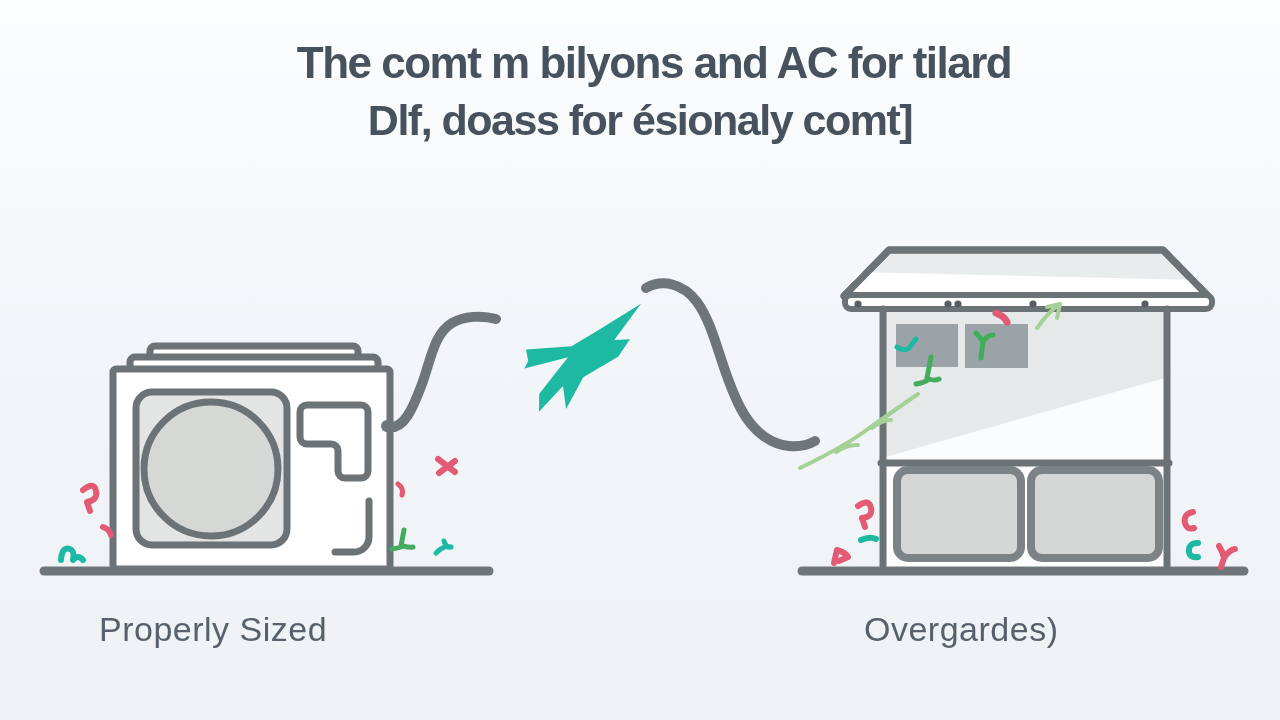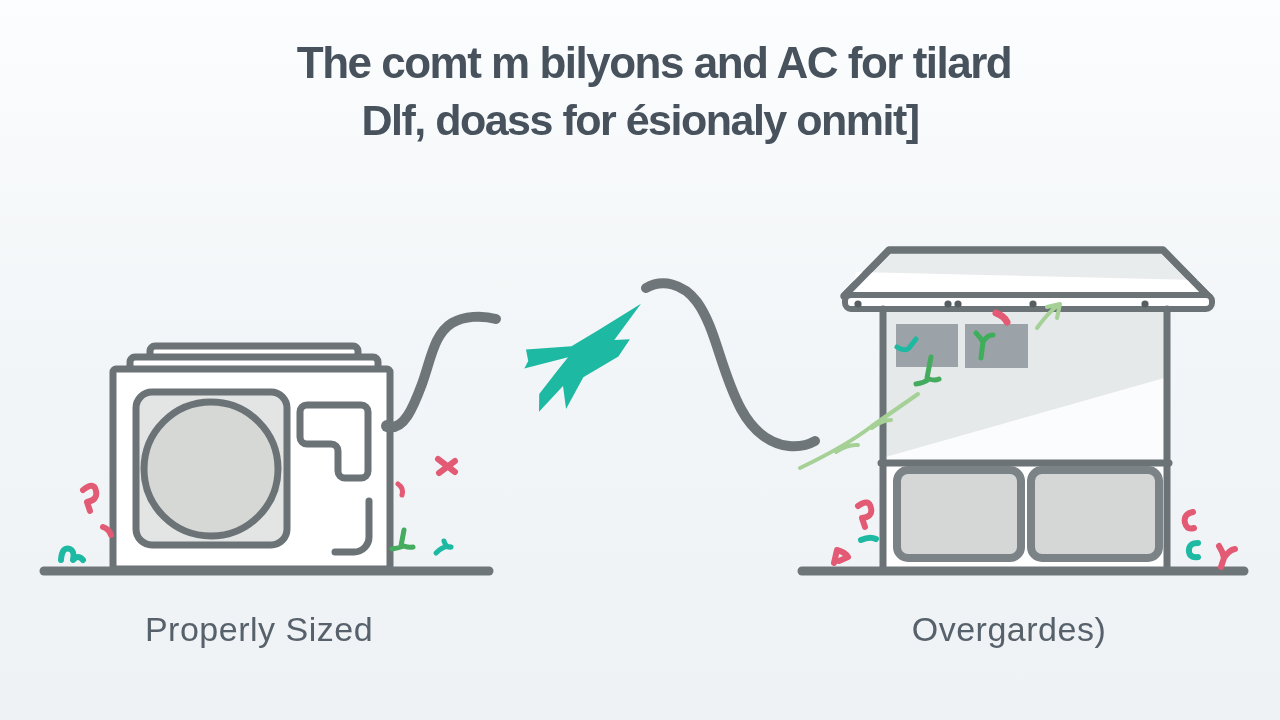--- a/index.html
+++ b/index.html
@@ -18,33 +18,33 @@
   }
   .title{
     position:absolute;left:0;top:34px;width:1280px;text-align:center;
     color:var(--title_text);font-weight:700;line-height:1.32;
   }
   .title .t1{font-size:44px;letter-spacing:-1.5px;margin-left:28px;}
   .title .t2{font-size:43px;letter-spacing:-1.5px;}
   .scene{position:absolute;left:0;top:0;width:1280px;height:720px;}
   .label{
     position:absolute;top:610px;color:var(--label_text);
-    font-size:34px;font-weight:400;text-align:center;letter-spacing:0.5px;
+    font-size:34px;font-weight:400;text-align:left;letter-spacing:0.5px;
   }
   .label-left{left:99px;width:320px;}
   .label-right{left:864px;width:290px;}
 </style>
 </head>
 <body>
 
 <div class="canvas">
 
   <div class="title">
     <div class="t1">The comt m bilyons and AC for tilard</div>
-    <div class="t2">Dlf, doass for ésionaly onmit]</div>
+    <div class="t2">Dlf, doass for ésionaly comt]</div>
   </div>
 
   <svg class="scene" viewBox="0 0 1280 720">
 
     <g style="stroke:var(--outline,#6b7377);stroke-width:7;stroke-linejoin:round;stroke-linecap:round;">
       <rect x="150" y="346" width="208" height="13" rx="5" style="fill:#ffffff"></rect>
       <rect x="130" y="357" width="248" height="14" rx="5" style="fill:#ffffff"></rect>
       <rect x="113" y="369" width="277" height="200" rx="3" style="fill:#ffffff"></rect>
       <rect x="136" y="392" width="151" height="153" rx="16" style="fill:var(--panel_gray,#e2e5e4)"></rect>
       <circle cx="211" cy="469" r="67" style="fill:var(--fan_gray,#d6d8d6)"></circle>

